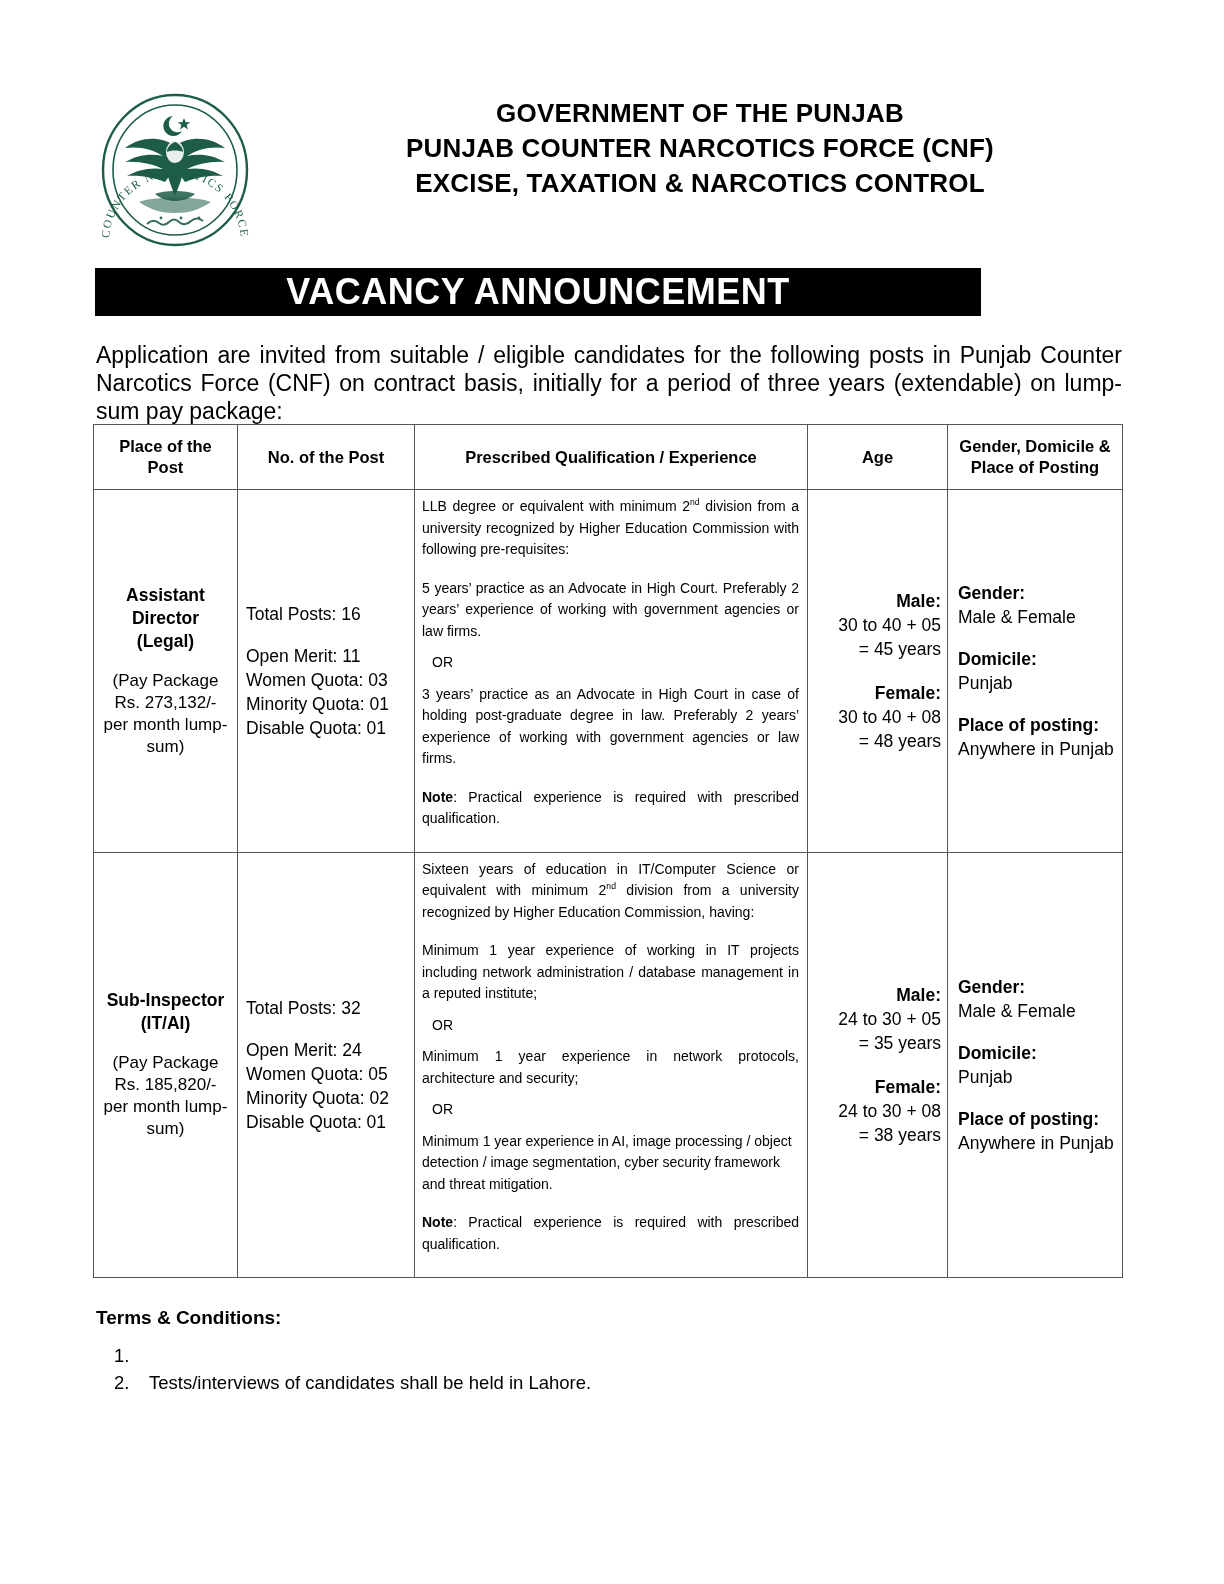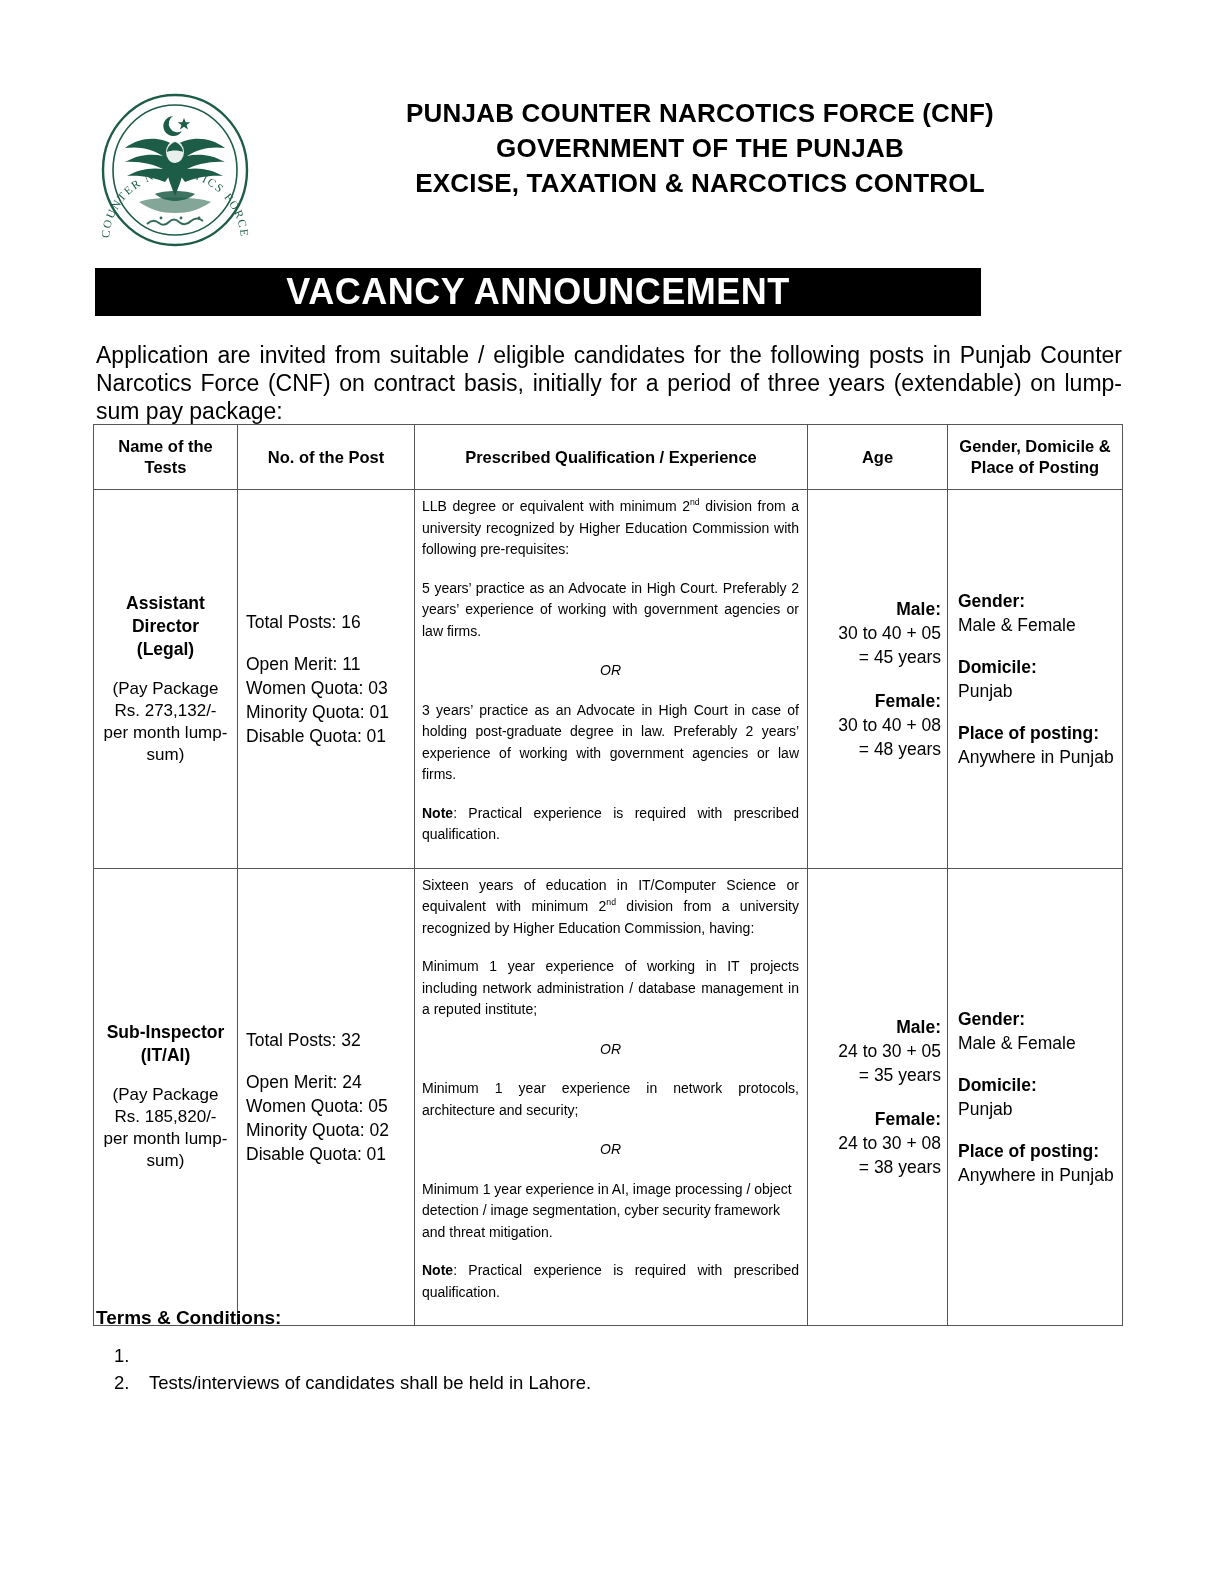--- a/index.html
+++ b/index.html
@@ -148,23 +148,22 @@
     text-align: justify;
     text-justify: inter-word;
     padding: 6px 8px 22px 7px;
     position: relative;
   }
   td.cell-qual p {
     margin: 0;
   }
   td.cell-qual .spacer { height: 17px; }
   td.cell-qual .or {
-    text-align: center;
-    margin: 18px;
-    font-style: italic;
+    text-align: left;
+    margin: 10px;
   }
   td.cell-qual .noteblk { text-align: justify; }
   td.cell-qual .noteblk b { font-weight: bold; }
   td.cell-qual .nojust { text-align: left; }
   sup {
     font-size: 0.62em;
     vertical-align: super;
     line-height: 0;
   }
 
@@ -260,43 +259,43 @@
         <g fill="#1d5c46" opacity="0.9">
           <path d="M52 134 q6,-6 12,-1 q5,4 10,-1 q5,-5 10,0 q6,5 12,-1 q6,-5 12,0" stroke="#1d5c46" stroke-width="2" fill="none"></path>
           <circle cx="66" cy="128" r="1.4"></circle>
             <circle cx="86" cy="128" r="1.4"></circle>
             <circle cx="104" cy="128" r="1.4"></circle>
         </g>
       </svg>
     </div>
 
     <div class="org-titles">
+      <div class="org-line">GOVERNMENT OF THE PUNJAB</div>
       <div class="org-line">PUNJAB COUNTER NARCOTICS FORCE (CNF)</div>
-      <div class="org-line">GOVERNMENT OF THE PUNJAB</div>
       <div class="org-line">EXCISE, TAXATION &amp; NARCOTICS CONTROL</div>
     </div>
   </div>
 
   <div class="banner">
     <span class="banner-text">VACANCY ANNOUNCEMENT</span>
   </div>
 
   <div class="intro">Application are invited from suitable / eligible candidates for the following posts in Punjab Counter Narcotics Force (CNF) on contract basis, initially for a period of three years (extendable) on lump-sum pay package:</div>
 
   <table class="vac-table">
     <colgroup>
       <col class="c-name">
         <col class="c-num">
         <col class="c-qual">
         <col class="c-age">
         <col class="c-gender">
     </colgroup>
     <thead>
       <tr>
-        <th>Name of the Tests</th>
+        <th>Place of the Post</th>
         <th>No. of the Post</th>
         <th>Prescribed Qualification / Experience</th>
         <th>Age</th>
         <th>Gender, Domicile &amp; Place of Posting</th>
       </tr>
     </thead>
     <tbody>
 
       <tr>
         <td class="cell-name">

